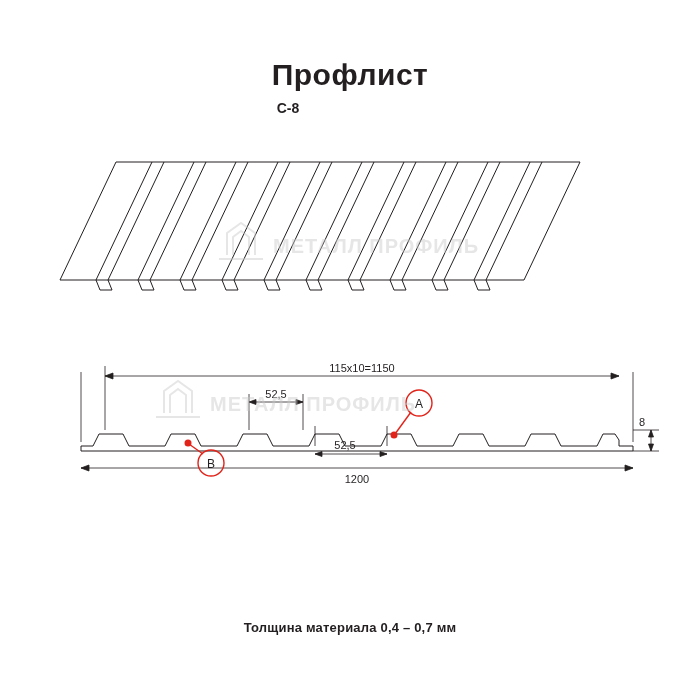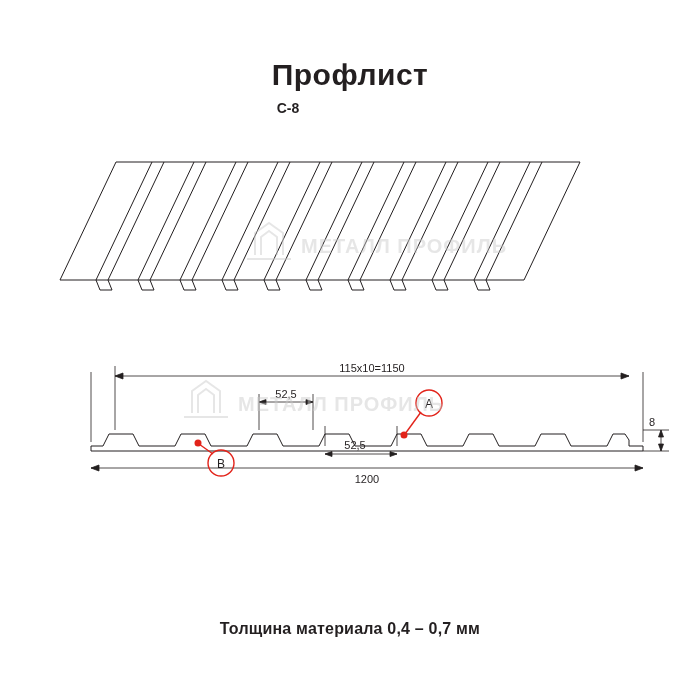--- a/index.html
+++ b/index.html
@@ -37,43 +37,42 @@
     text-align: center;
     font-size: 14px;
     font-weight: bold;
   }
   .footer-note {
     position: absolute;
     top: 620px;
     left: 0;
     width: 700px;
     text-align: center;
-    font-size: 16px;
+    font-size: 13px;
     font-weight: bold;
     letter-spacing: 0.2px;
   }
   .iso-view {
     position: absolute;
     top: 140px;
     left: 60px;
     width: 580px;
     height: 180px;
   }
   .section-view {
     position: absolute;
     top: 350px;
-    left: 73px;
+    left: 63px;
     width: 600px;
     height: 150px;
   }
   .watermark {
     position: absolute;
     pointer-events: none;
     opacity: 0.45;
-    margin-left: 28px;
   }
   .wm1 { top: 215px; left: 215px; }
   .wm2 { top: 365px; left: 150px; }
   svg { display: block; overflow: visible; }
   .ln { fill: none; stroke: #231f20; stroke-width: 1; }
   .thin { fill: none; stroke: #231f20; stroke-width: 0.8; }
   .dimtext {
     font-family: "Liberation Sans", sans-serif;
     font-size: 11px;
     fill: #231f20;

